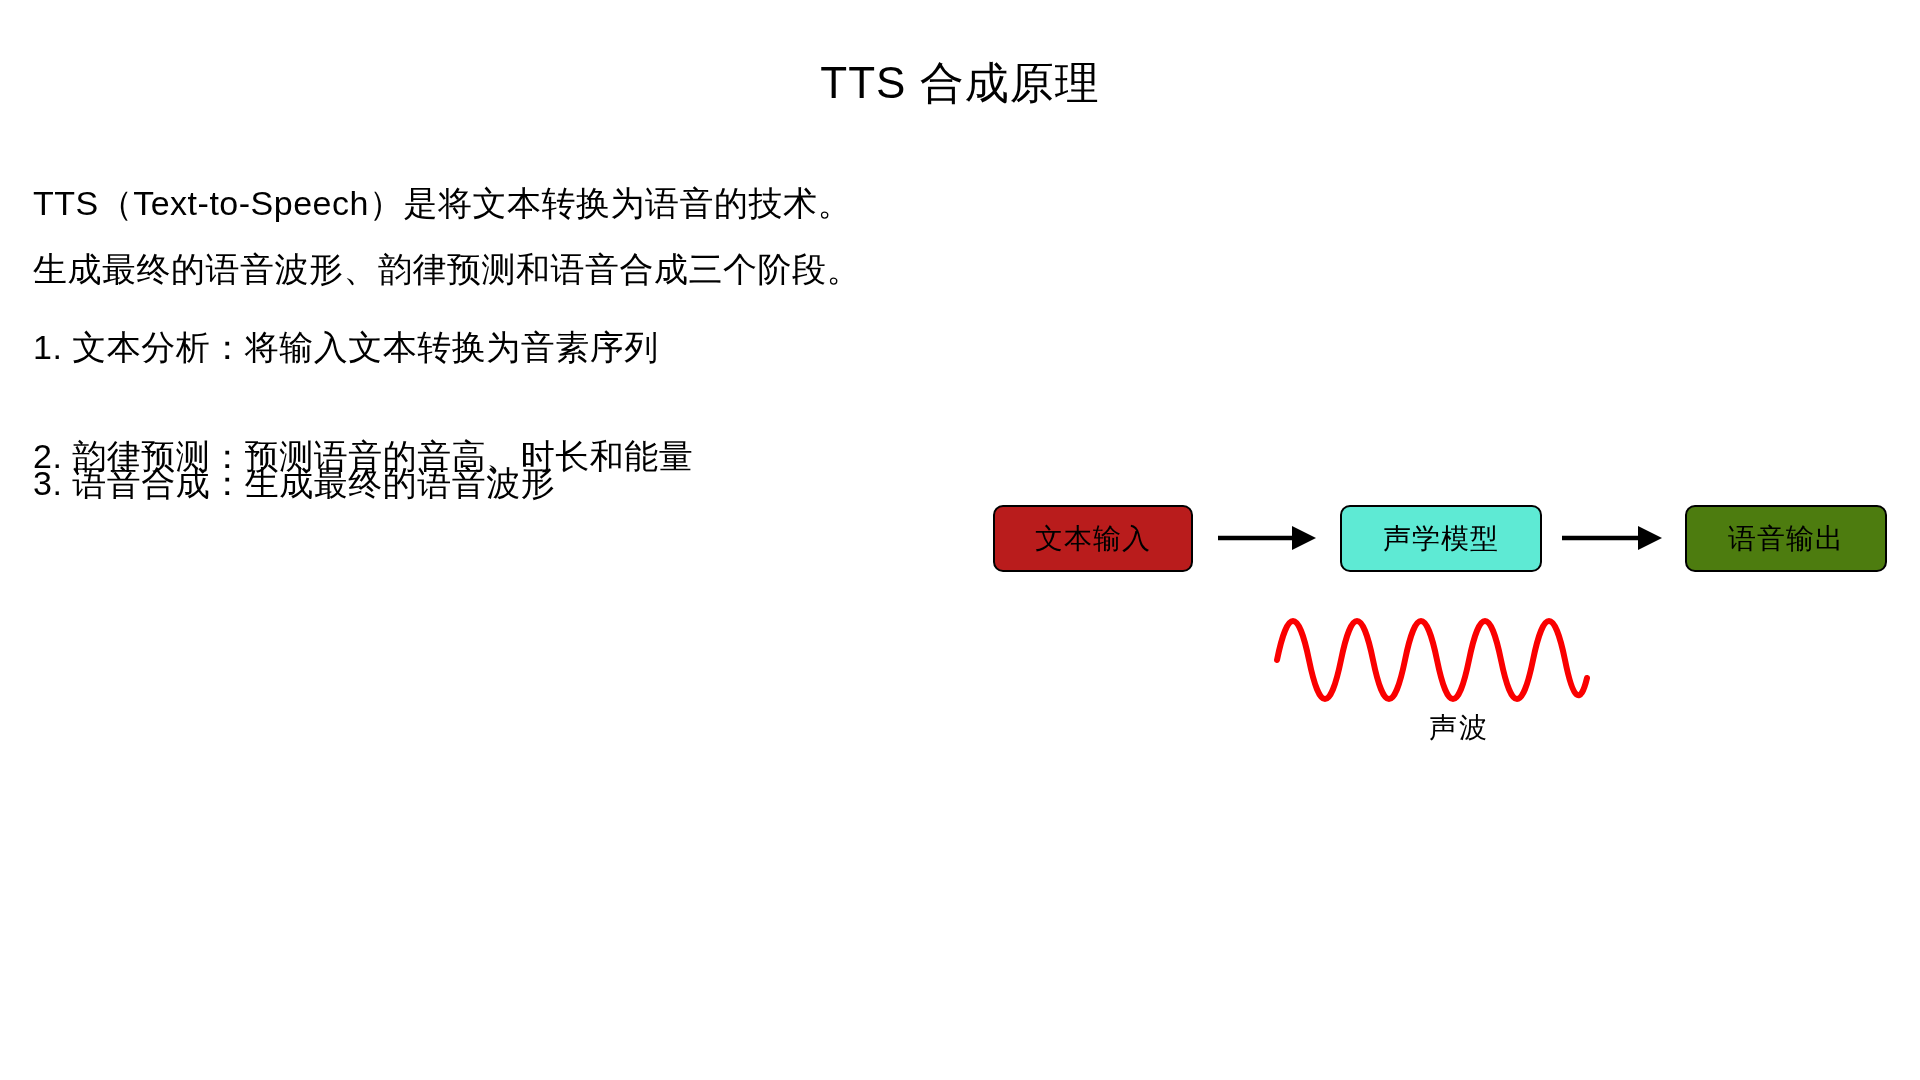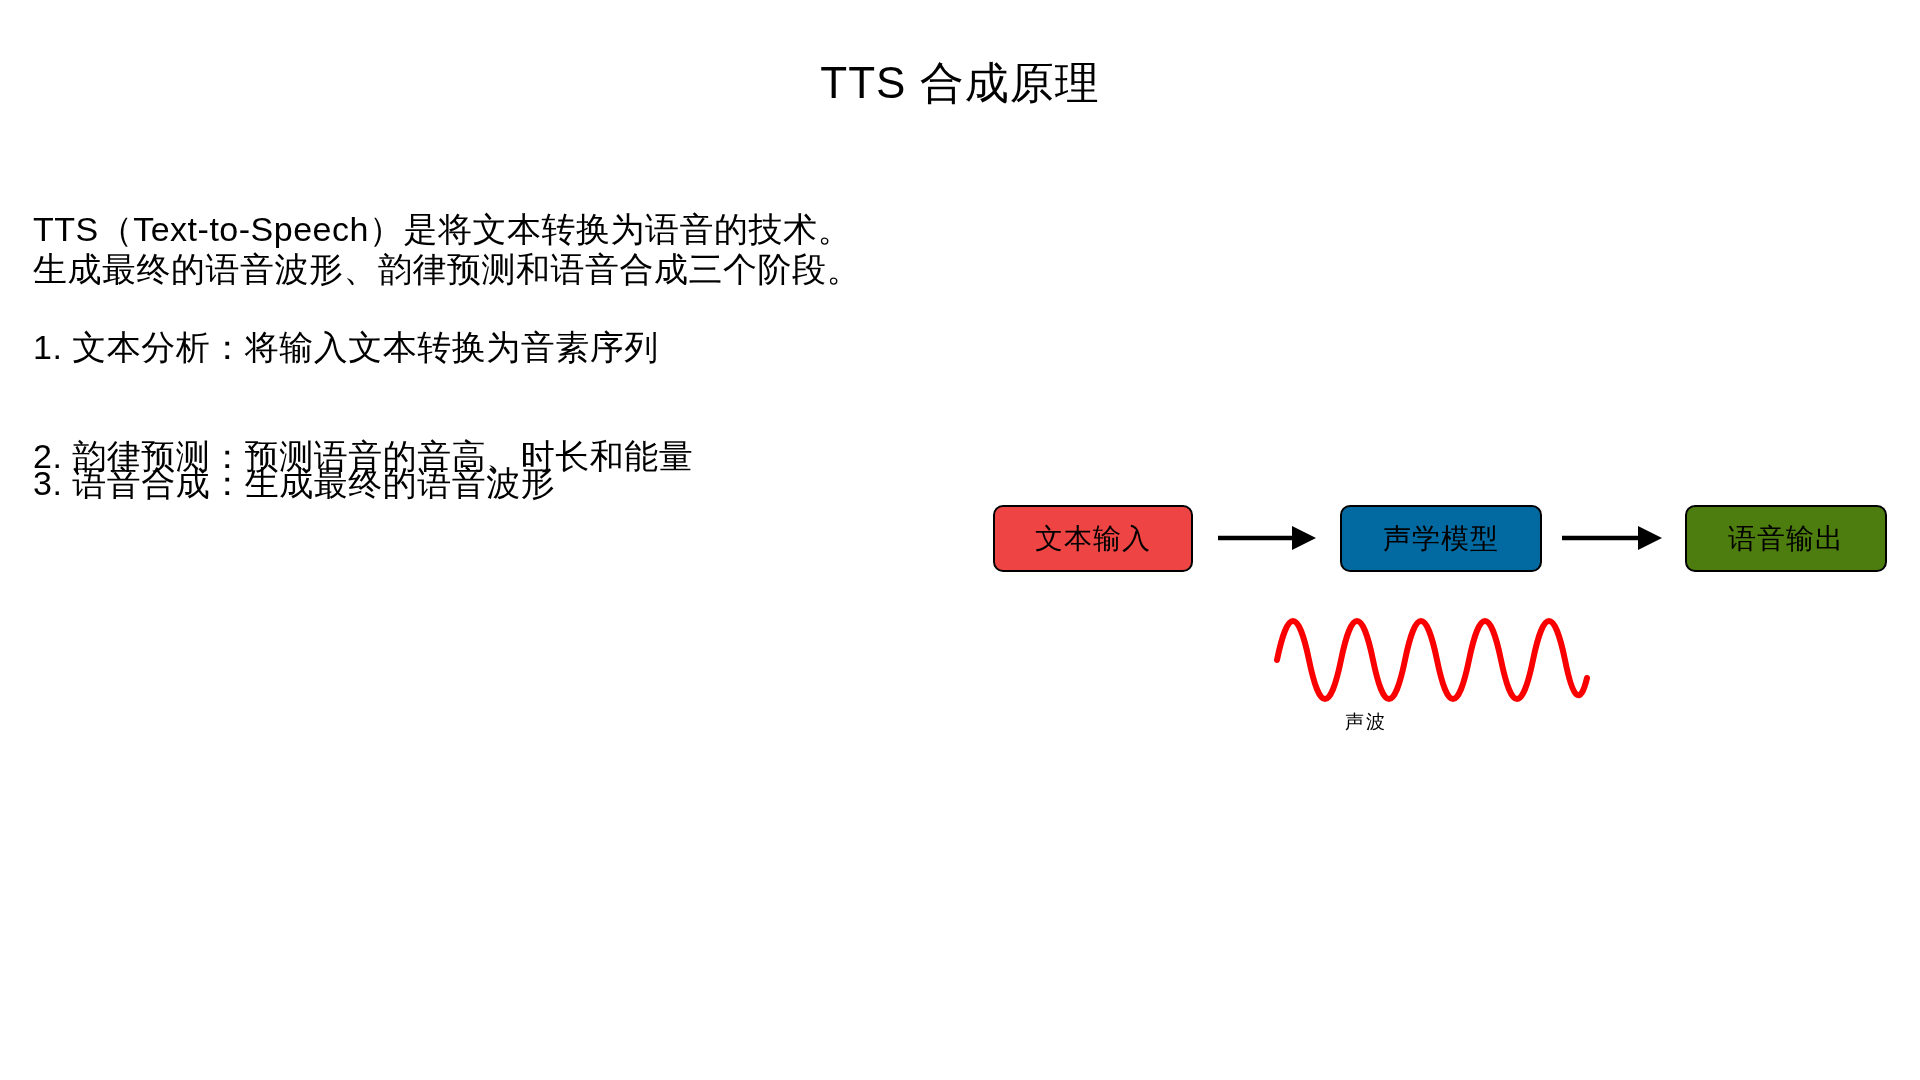--- a/index.html
+++ b/index.html
@@ -24,21 +24,21 @@
     letter-spacing: 1px;
   }
   .text-line {
     position: absolute;
     left: 33px;
     font-size: 34px;
     line-height: 1.25;
     white-space: nowrap;
     letter-spacing: 0.5px;
   }
-  .intro-1 { top: 208px; }
+  .intro-1 { top: 182px; }
   .intro-2 { top: 248px; }
   .step-1  { top: 326px; }
   .step-2  { top: 404px; margin-top: 31px; }
   .step-3  { top: 462px; }
 
   .flow-node {
     position: absolute;
     top: 505px;
     height: 67px;
     box-sizing: border-box;
@@ -55,45 +55,45 @@
   .node-3 { left: 1685px; width: 202px; }
 
   .diagram-svg {
     position: absolute;
     left: 0; top: 0;
     width: 1920px; height: 1080px;
     pointer-events: none;
   }
   .wave-label {
     position: absolute;
-    left: 1206px; top: 709px;
+    left: 1299px; top: 709px;
     width: 320px;
     text-align: center;
-    font-size: 19px;
+    font-size: 28px;
     letter-spacing: 2px;
   }
 </style>
 </head>
 <body>
 
 <div class="canvas">
 
   <div class="page-title">TTS 合成原理</div>
 
   <div class="text-line intro-1">TTS（Text-to-Speech）是将文本转换为语音的技术。</div>
   <div class="text-line intro-2">生成最终的语音波形、韵律预测和语音合成三个阶段。</div>
 
   <div class="text-line step-1">1. 文本分析：将输入文本转换为音素序列</div>
   <div class="text-line step-2">2. 韵律预测：预测语音的音高、时长和能量</div>
   <div class="text-line step-3">3. 语音合成：生成最终的语音波形</div>
 
-  <div class="flow-node node-1" style="background-color: #ef4444; border-color: rgb(0, 0, 0);">
+  <div class="flow-node node-1" style="background-color: #b91c1c; border-color: rgb(0, 0, 0);">
     <span>文本输入</span>
   </div>
-  <div class="flow-node node-2" style="background-color: #0369a1; border-color: rgb(0, 0, 0); text-align: right;">
+  <div class="flow-node node-2" style="background-color: #5eead4; border-color: rgb(0, 0, 0); text-align: right;">
     <span>声学模型</span>
   </div>
   <div class="flow-node node-3" style="background-color: #4d7c0f; border-color: rgb(0, 0, 0); font-family: Liberation Mono, monospace;">
     <span>语音输出</span>
   </div>
 
   <svg class="diagram-svg" viewBox="0 0 1920 1080">
     <g>
       <line x1="1218" y1="538" x2="1294" y2="538" stroke-width="4.5" style="stroke: rgb(0, 0, 0);"></line>
       <polygon points="1292,526 1292,550 1316,538" style="fill: rgb(0, 0, 0);"></polygon>

